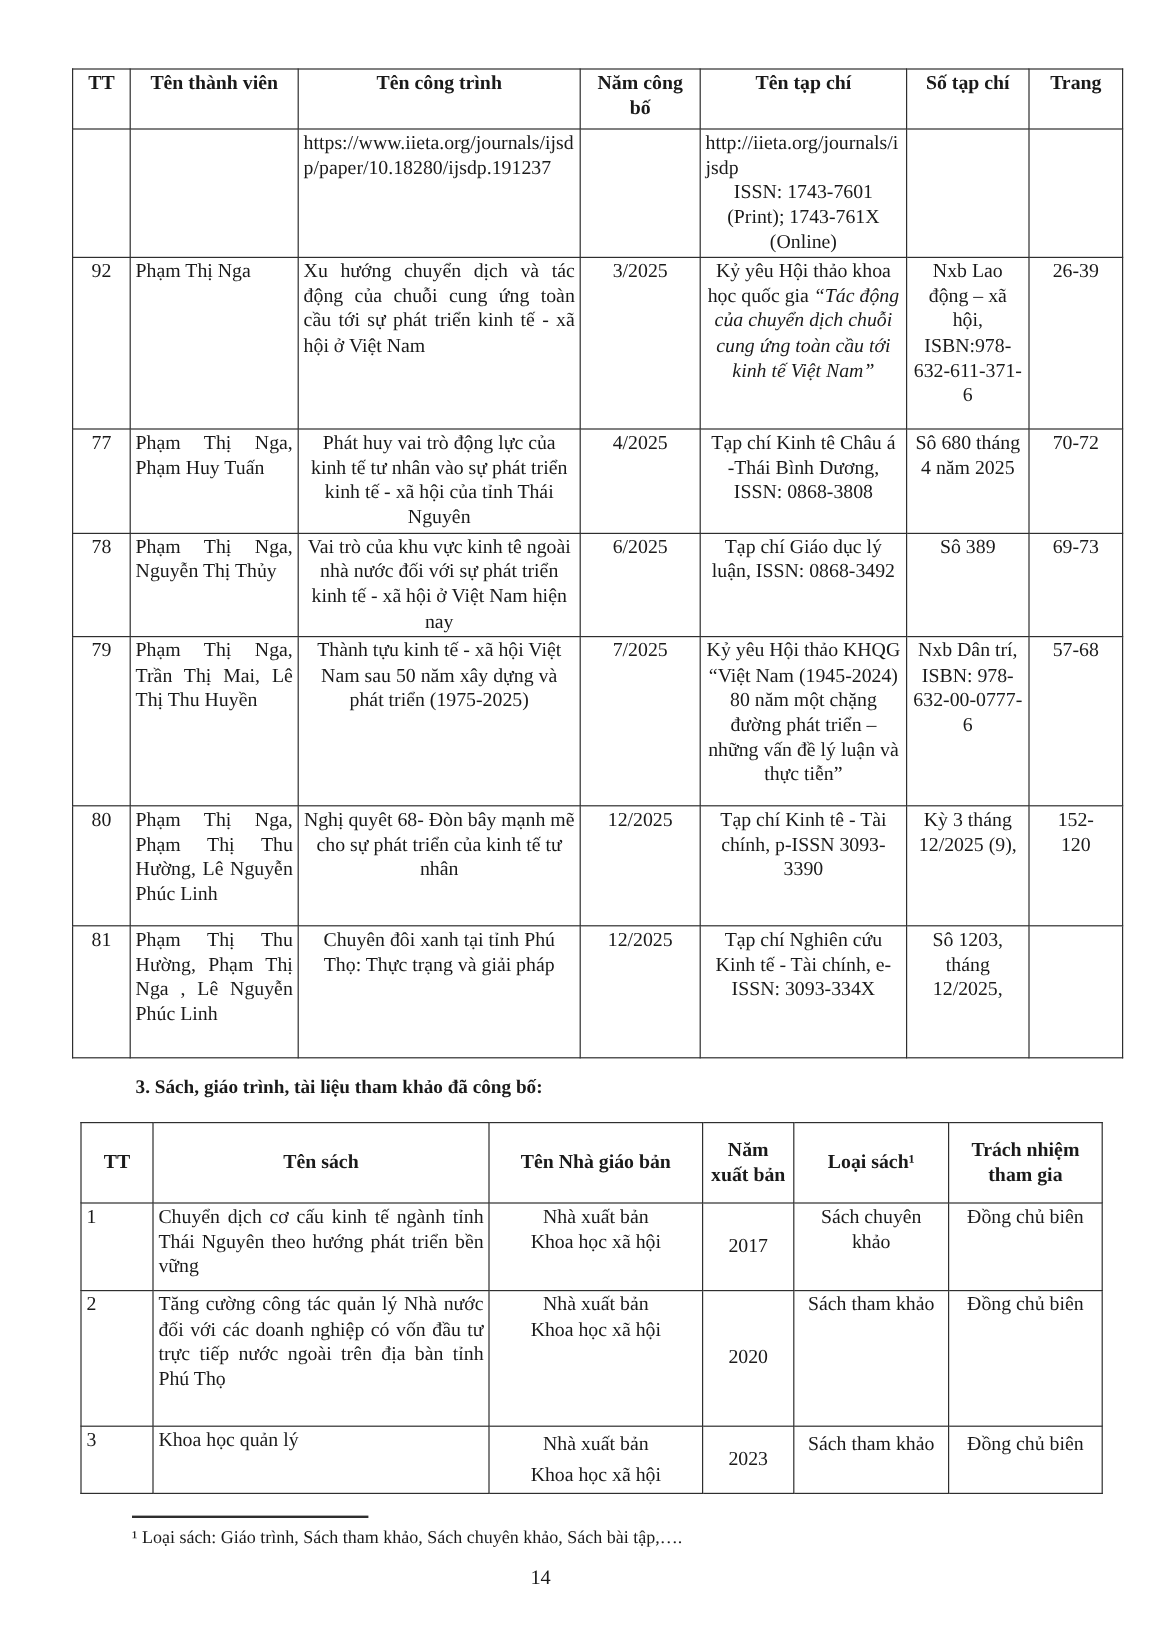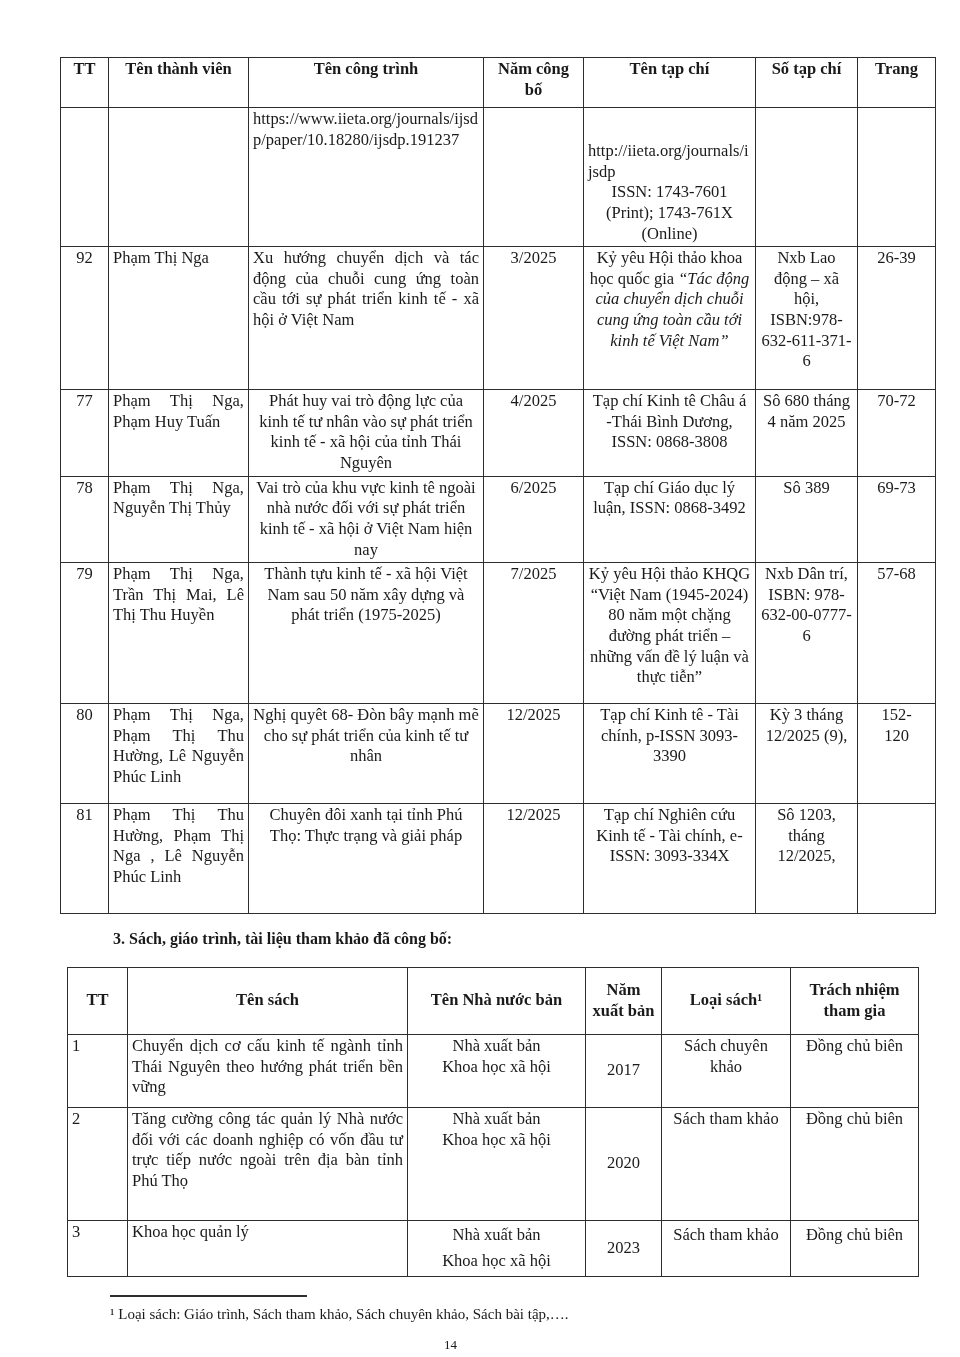--- a/index.html
+++ b/index.html
@@ -25,42 +25,42 @@
   .t2 { width: 851px; margin-left: 7px; margin-top: 19px; }
 
   .hd { font-weight: bold; text-align: center; }
   .t2 .hd { vertical-align: middle; }
 
   .tc { text-align: center; }
   .tj { text-align: justify; }
   .tl { text-align: left; }
   .vm { vertical-align: middle; }
   .pre { white-space: pre-line; }
-  .ba { word-break: break-all; margin-top: 32px; }
+  .ba { word-break: break-all; }
   .it { font-style: italic; text-align: center; }
   .issn-center { text-align: center; }
 
   .section-heading {
     margin: 16px 0 0 53px;
     font-weight: bold;
     font-size: 16px;
   }
 
   .footnote-block { margin: 18px 0 0 50px; }
   .footnote-rule {
     width: 197px; height: 0;
     border-top: 2px solid #2e2e2e;
     margin-bottom: 9px;
   }
   .footnote-text { font-size: 15px; }
 
   .page-number {
     text-align: center;
     margin-top: 14px;
-    font-size: 13px;
+    font-size: 17px;
   }
 </style>
 </head>
 <body>
 
 <div class="page">
   <div class="content">
 
     <table class="t1">
       <colgroup>
@@ -169,21 +169,21 @@
           <col style="width:280px">
           <col style="width:178px">
         <col style="width:76px">
           <col style="width:129px">
           <col style="width:128px">
       </colgroup>
       <tbody>
           <tr style="height:67px">
         <td class="hd">TT</td>
         <td class="hd">Tên sách</td>
-        <td class="hd">Tên Nhà nước bản</td>
+        <td class="hd">Tên Nhà giáo bản</td>
         <td class="hd">Năm xuất bản</td>
         <td class="hd">Loại sách¹</td>
         <td class="hd">Trách nhiệm tham gia</td>
       </tr>
 
       <tr style="height:73px">
         <td class="tl">1</td>
         <td class="tj">Chuyển dịch cơ cấu kinh tế ngành tỉnh Thái Nguyên theo hướng phát triển bền vững</td>
         <td class="tc pre">Nhà xuất bản
 Khoa học xã hội</td>

